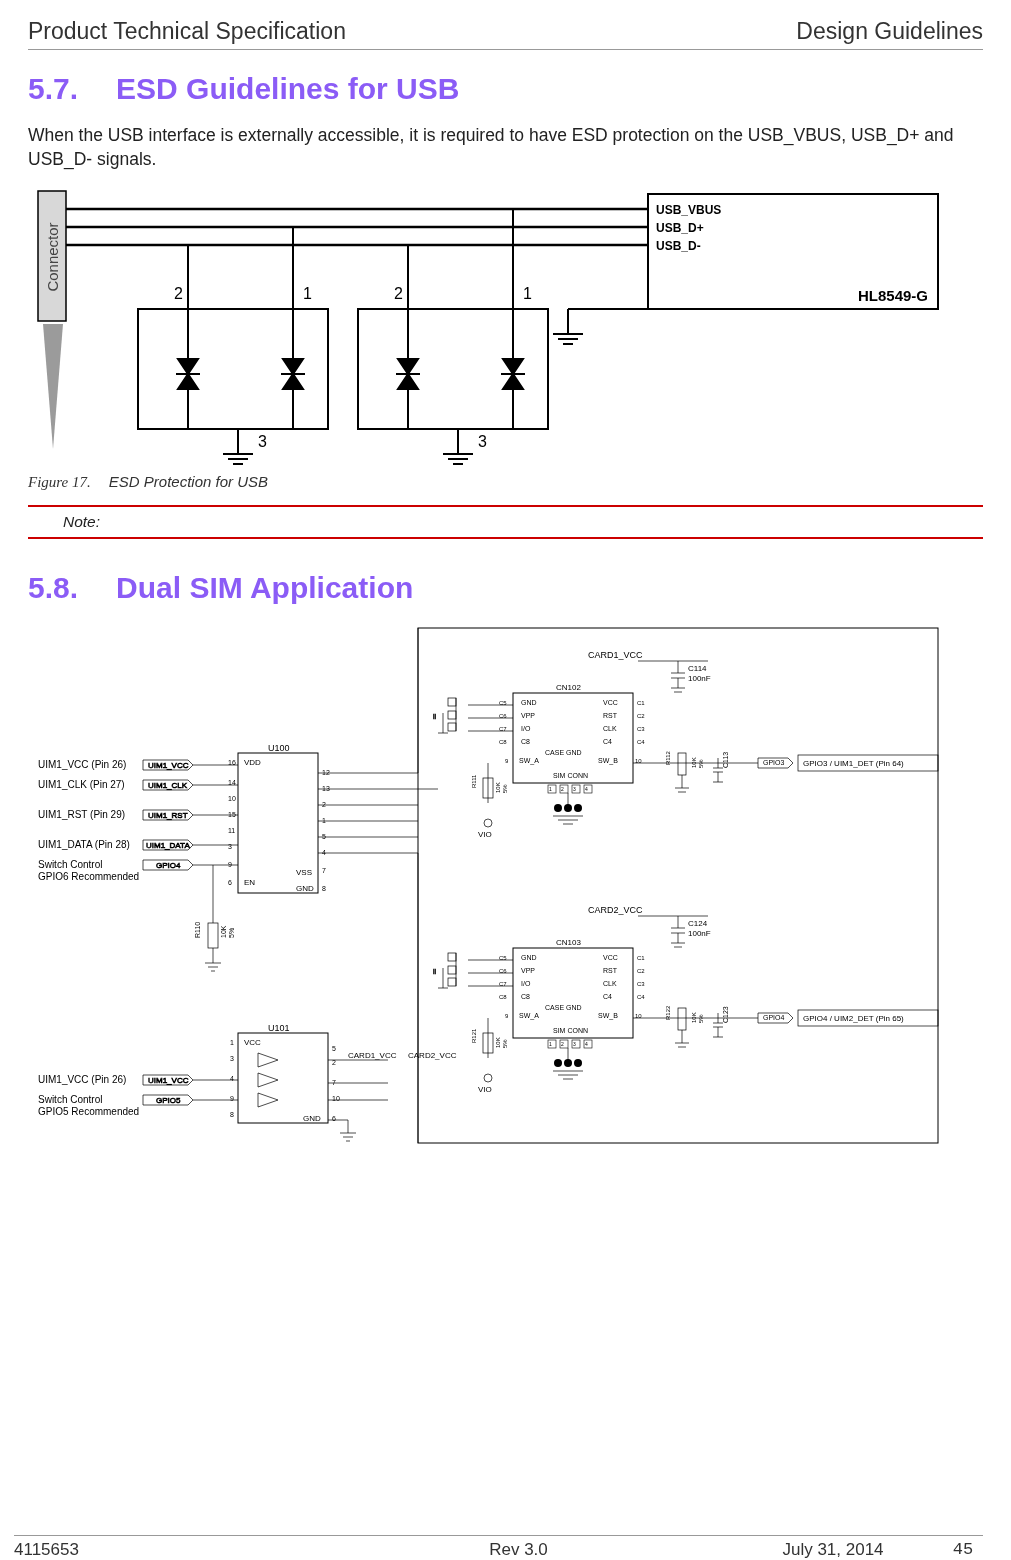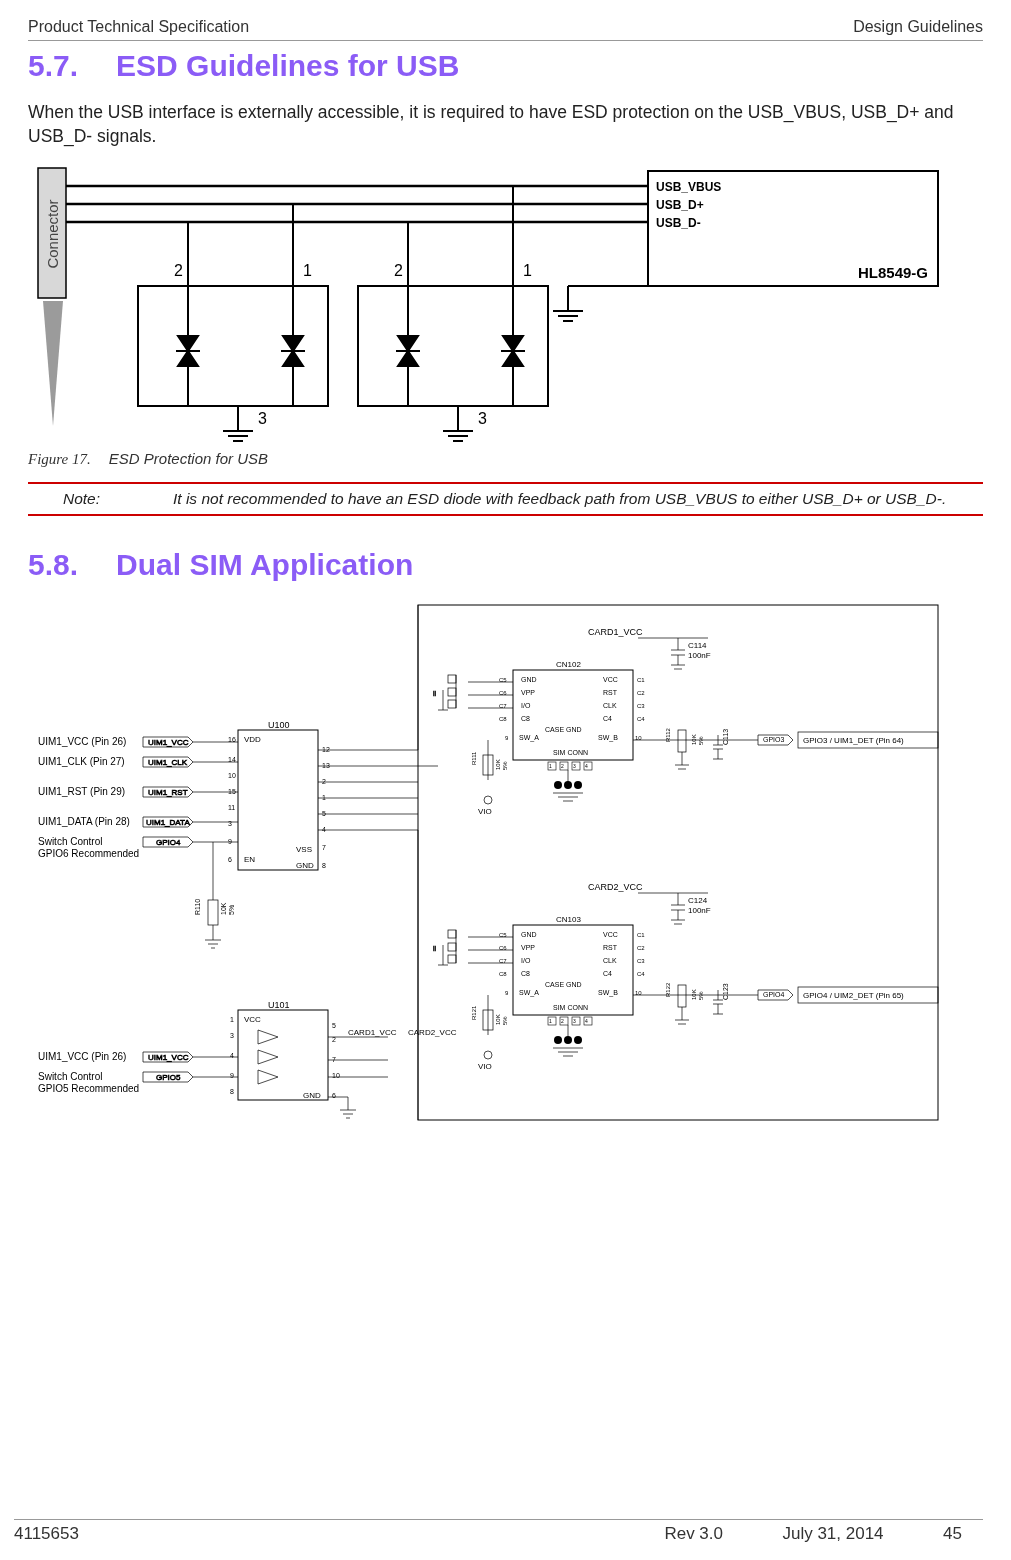--- a/index.html
+++ b/index.html
@@ -14,25 +14,25 @@
       height: 1560px;
       position: relative;
       color: #000;
     }
     .page {
       padding: 18px 28px 0 28px;
     }
     .top-header {
       display: flex;
       justify-content: space-between;
-      font-size: 16px;
+      font-size: 23px;
       color: #333;
       padding: 0 0 4px 0;
       border-bottom: 1px solid #999;
-      margin-bottom: 8px;
+      margin-bottom: 22px;
     }
     .section-heading {
       font-size: 30px;
       font-weight: bold;
       color: #8b5cf6;
       margin-bottom: 18px;
     }
     .section-number {
       display: inline-block;
       margin-right: 38px;
@@ -72,33 +72,33 @@
       margin-left: 35px;
     }
     .note-text {
       flex: 1;
     }
     .figure-svg {
       display: block;
     }
     .bottom-footer {
       position: absolute;
-      bottom: 16px;
+      bottom: 0;
       left: 14px;
       right: 28px;
       border-top: 1px solid #999;
       padding-top: 4px;
       display: flex;
       font-size: 17px;
       color: #333;
     }
     .footer-left { flex: 0 0 280px; }
-    .footer-center { flex: 1; text-align: right; padding-left: 20px;}
+    .footer-center { flex: 1; text-align: center; padding-left: 20px;}
     .footer-right { flex: 0 0 220px; text-align: center; }
-    .footer-page { flex: 0 0 40px; text-align: left; }
+    .footer-page { flex: 0 0 40px; text-align: center; font-family: Liberation Mono, monospace; }
   </style>
 </head>
 <body>
 
 <div class="page">
 
   <div class="top-header">
     <span>Product Technical Specification</span>
     <span>Design Guidelines</span>
   </div>
@@ -187,21 +187,20 @@
       <line x1="540" y1="130" x2="620" y2="130" stroke="#000" stroke-width="2"></line>
     </svg>
   </div>
 
   <p class="figure-caption">
     <span class="fig-num">Figure 17.</span><span>ESD Protection for USB</span>
   </p>
 
   <div class="note-block">
     <div class="note-label">Note:</div>
-    <div class="note-text">It is not recommended to have an ESD diode with feedback path from USB_VBUS to either USB_D+ or USB_D-.</div>
   </div>
 
   <h2 class="section-heading">
     <span class="section-number">5.8.</span><span>Dual SIM Application</span>
   </h2>
 
 
   <div class="figure-box">
     <svg class="figure-svg" width="930" height="530" viewBox="0 0 930 530">
 

